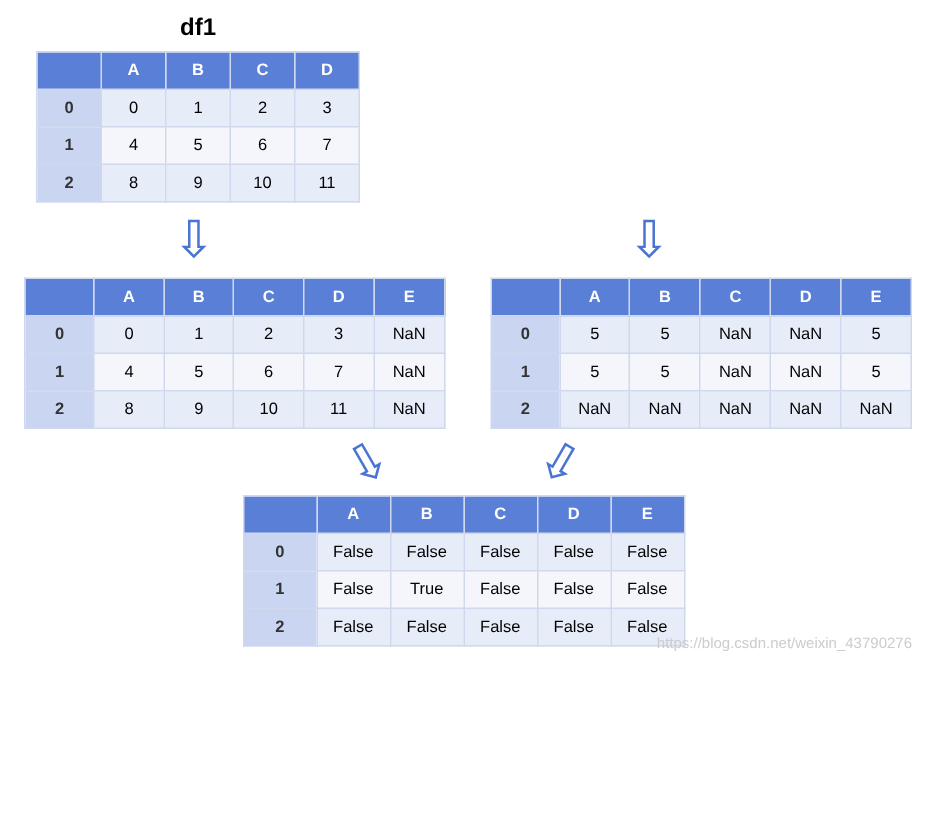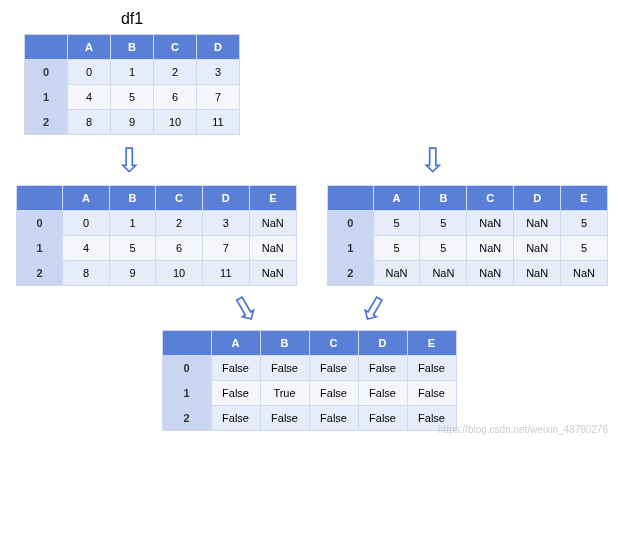--- a/index.html
+++ b/index.html
@@ -16,21 +16,21 @@
     display: flex;
     justify-content: flex-start;
     gap: 60px;
   }
   .block {
     display: flex;
     flex-direction: column;
     align-items: center;
   }
   .title {
-    font-weight: normal;
+    font-weight: bold;
     font-size: 16px;
     margin-bottom: 6px;
   }
   table {
     border-collapse: collapse;
     border: 1px solid #cfd8ec;
   }
   th, td {
     text-align: center;
     padding: 6px 0;

